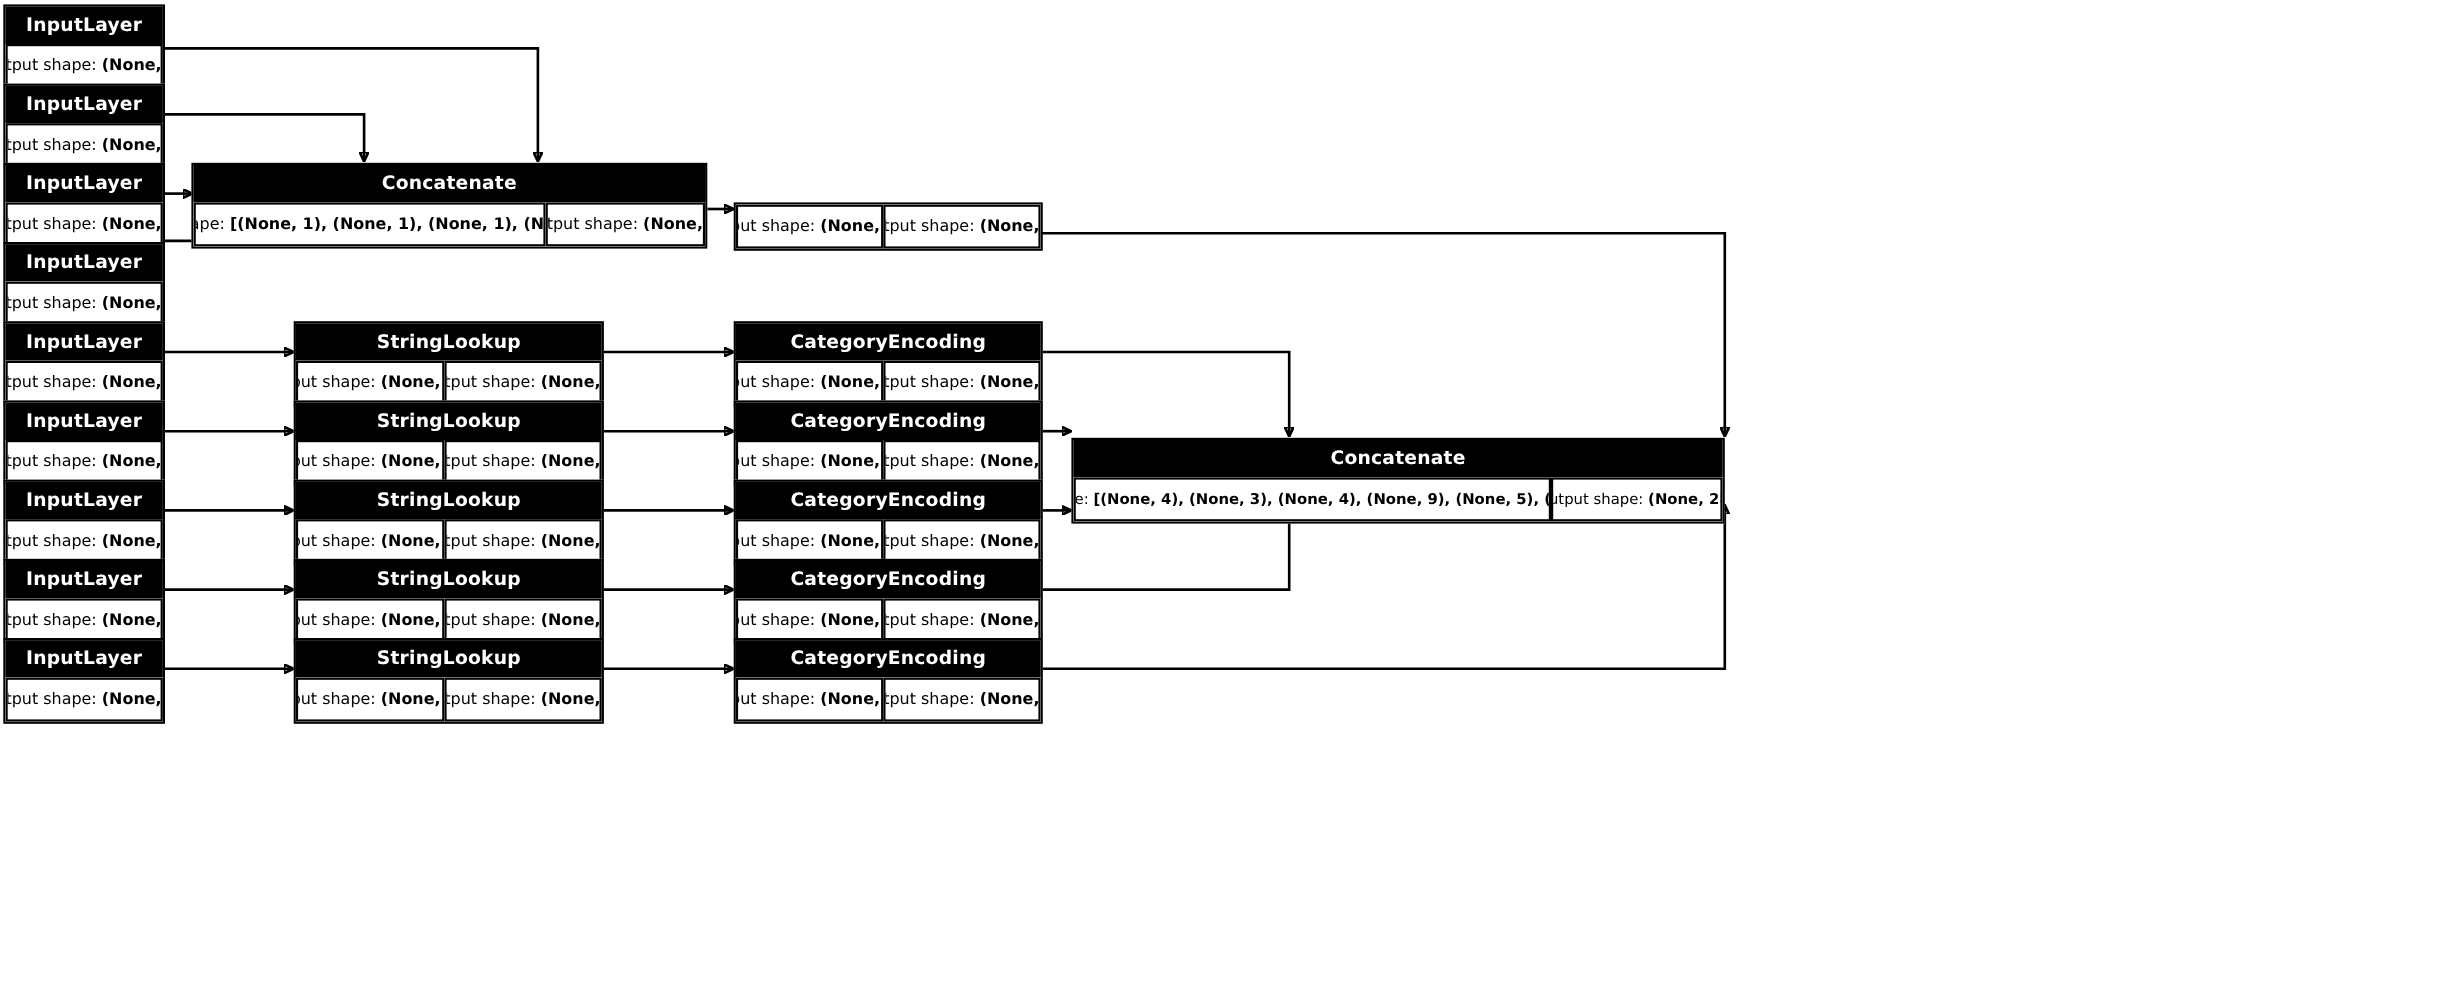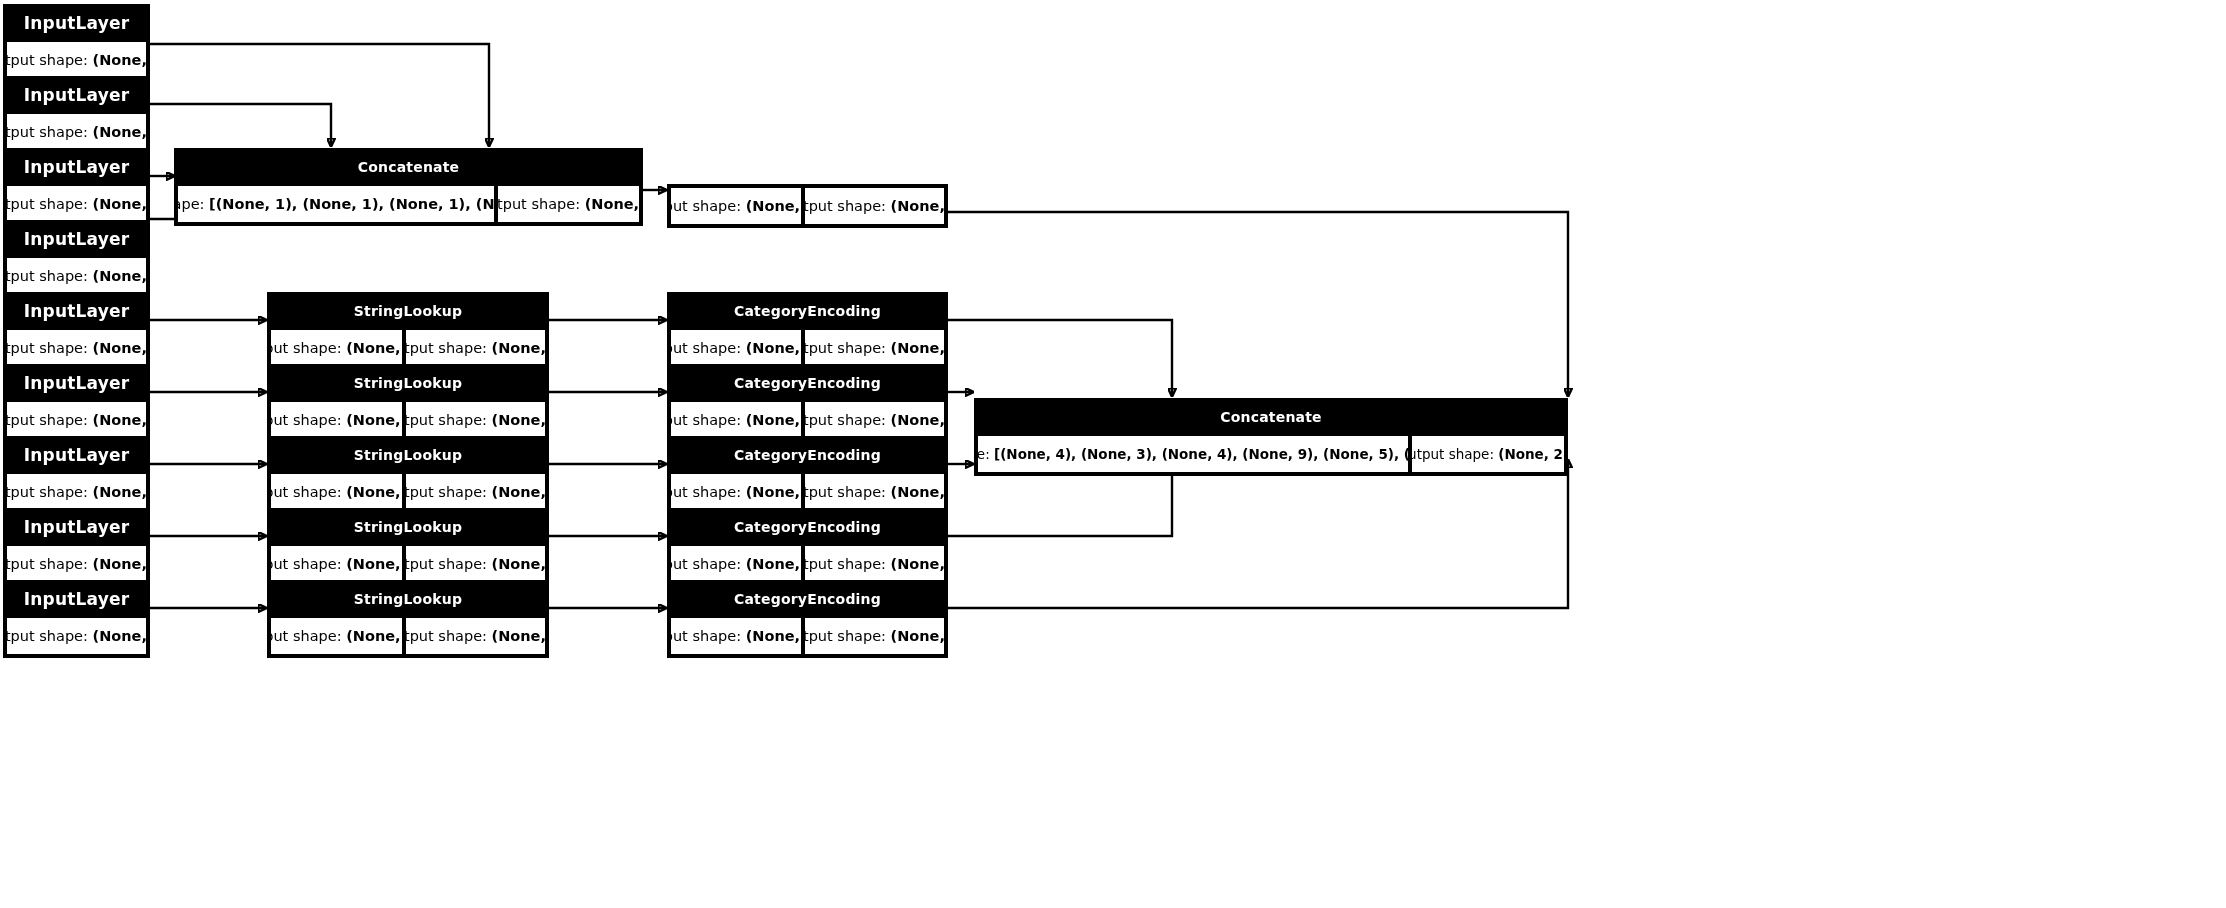--- a/index.html
+++ b/index.html
@@ -18,21 +18,21 @@
     box-sizing:border-box;background:#ffffff;color:#000000;
     border:2px solid #000000;white-space:nowrap;overflow:hidden;
   }
   .cell + .cell{border-left:2px solid #000000;}
   .cell .lbl{font-weight:normal;}
   .cell .val{font-weight:bold;}
 
   
   .n-input   .node-title{height:34px;font-size:17px;}
   .n-input   .cell{height:40px;font-size:14.5px;}
-  .n-proc    .node-title{height:34px;font-size:14px;}
+  .n-proc    .node-title{height:34px;font-size:17px;}
   .n-proc    .cell{height:40px;font-size:14.5px;}
 
   svg.edges{position:absolute;left:0;top:0;width:2226px;height:908px;pointer-events:none;}
   svg.edges path, svg.edges line{stroke:#000000;stroke-width:2.4;fill:none;}
 </style>
 </head>
 <body>
 
 <div id="canvas">
 

